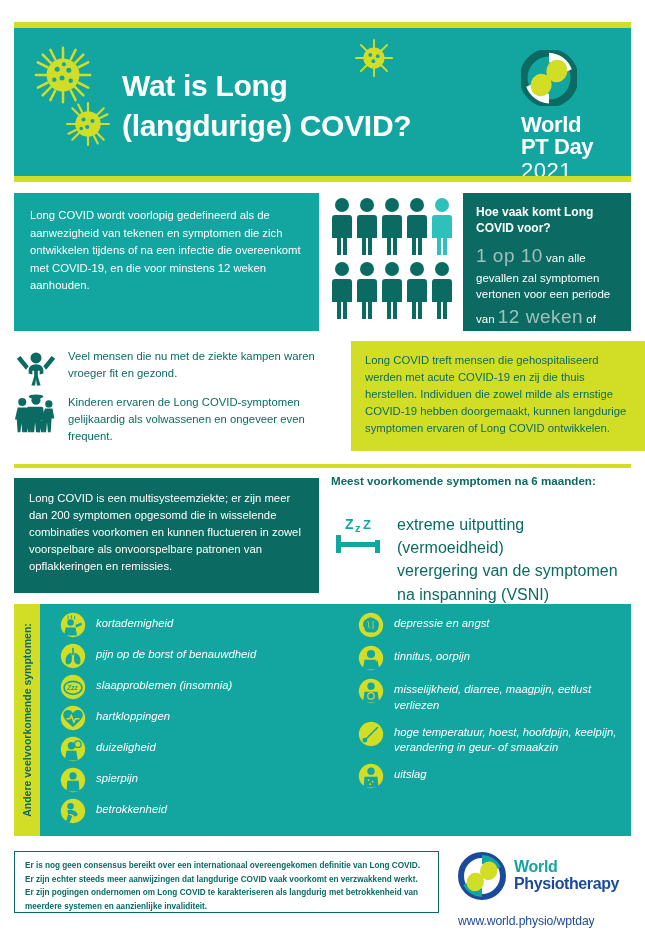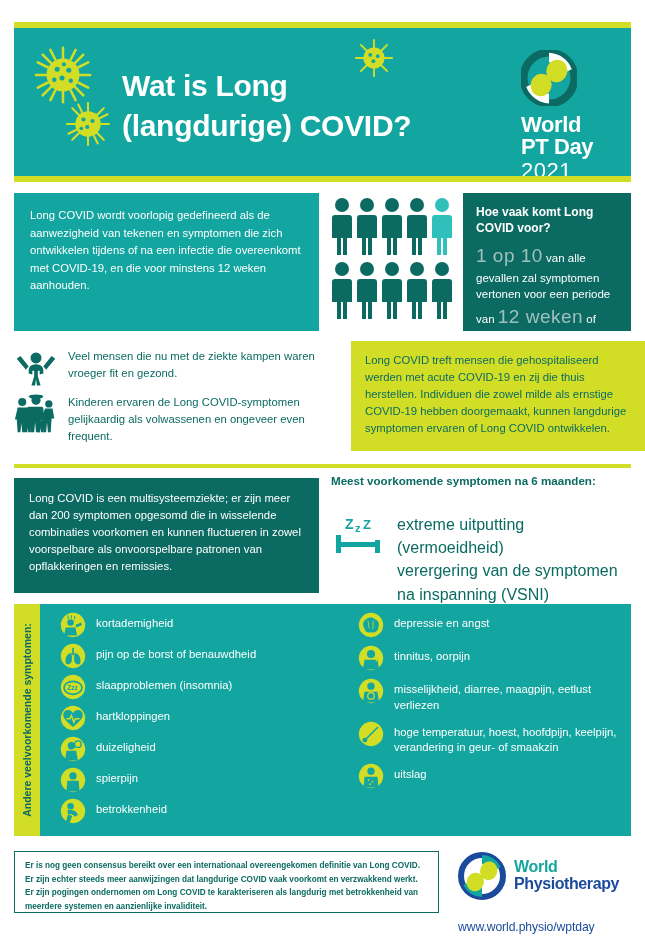--- a/index.html
+++ b/index.html
@@ -84,36 +84,36 @@
   .sym-strip { position: absolute; left: 0; top: 0; width: 26px; height: 232px; background: #d2dd26; }
   .sym-strip span {
     position: absolute; left: 50%; top: 50%;
     transform: translate(-50%, -50%) rotate(-90deg);
     transform-origin: center center;
     white-space: nowrap; color: #0b6b62; font-size: 10.5px; font-weight: bold;
   }
   .sym-col { position: absolute; top: 8px; }
   .sym-col-left { left: 46px; width: 290px; }
   .sym-col-right { left: 344px; width: 280px; }
-  .sym-item { display: flex; gap: 10px; align-items: flex-start; }
+  .sym-item { display: flex; gap: 10px; align-items: flex-start; font-style: italic; }
   .sym-bullet { flex: 0 0 26px; height: 26px; }
   .sym-label { color: #ffffff; font-size: 11.3px; line-height: 1.4; padding-top: 4px; }
 
   
   .foot-box {
     position: absolute; left: 14px; top: 851px; width: 425px; height: 62px;
     border: 1px solid #0b6b62; color: #0b6b62;
     padding: 7px 10px; font-size: 8.2px; line-height: 1.65; font-weight: bold;
   }
   .foot-logo { position: absolute; left: 458px; top: 852px; width: 175px; }
   .foot-logo-row { display: flex; align-items: center; gap: 8px; }
   .wp-mark { width: 48px; height: 48px; flex: 0 0 48px; }
   .wp-name1 { color: #13a5a0; font-size: 16px; font-weight: bold; line-height: 1.06; letter-spacing: -0.3px;}
   .wp-name2 { color: #1b4a9c; font-size: 16px; font-weight: bold; line-height: 1.06; letter-spacing: -0.4px;}
-  .foot-url { color: #1b4a9c; font-size: 12.2px; margin-top: 20px; letter-spacing: -0.1px; }
+  .foot-url { color: #1b4a9c; font-size: 12.2px; margin-top: 14px; letter-spacing: -0.1px; }
 </style>
 </head>
 <body>
 
 <div class="page">
 
   <div class="header-wrap">
     <div class="hdr-rule-top"></div>
     <div class="hdr-band">
 

